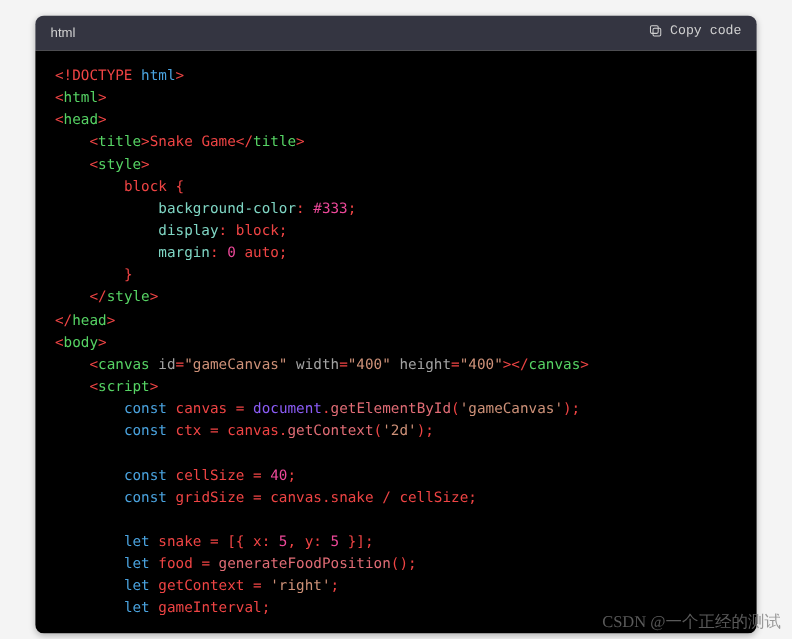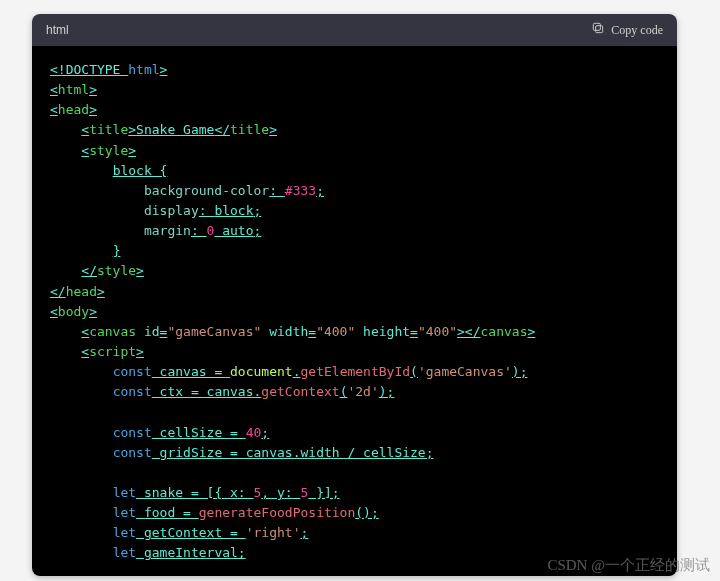--- a/index.html
+++ b/index.html
@@ -5,68 +5,67 @@
   * { margin: 0; padding: 0; box-sizing: border-box; }
   body {
     background: #f4f4f4;
     font-family: ui-monospace, 'SF Mono', Menlo, Consolas, monospace;
     width: 720px;
     height: 581px;
     overflow: hidden;
     position: relative;
   }
   .block {
-    margin: 14px 43px 0 32px;
+    margin: 14px 32px 0 32px;
     border-radius: 8px;
     overflow: hidden;
     box-shadow: 0 2px 6px rgba(0,0,0,.25);
   }
   .header {
     background: #343541;
     display: flex;
     align-items: center;
     justify-content: space-between;
     padding: 6px 14px;
     height: 32px;
   }
   .lang {
     color: #d1d1d1;
     font-size: 12px;
     font-family: -apple-system, BlinkMacSystemFont, "Segoe UI", sans-serif;
   }
   .copy {
     display: flex;
-    align-items: center;
     gap: 6px;
     color: #d1d1d1;
     font-size: 12px;
-    font-family: Liberation Serif, serif;
+    font-family: Liberation Mono, monospace;
     cursor: pointer;
     background: none;
     border: none;
   }
   .copy svg { width: 14px; height: 14px; stroke: #d1d1d1; fill: none; stroke-width: 1.6; }
   .code {
     background: #000;
     padding: 14px 18px 8px 18px;
     font-size: 13px;
     line-height: 1.55;
     height: 530px;
     overflow: hidden;
     white-space: pre;
   }
-  .w  { color: #5eead4; text-decoration: underline; }   
+  .w  { color: #ef4444; }   
   .kw { color: #4aa3df; }   
   .tag{ color: #56d364; }  
-  .attrb{ color: #5eead4; } 
+  .attrb{ color: #a3a3a3; } 
   .s  { color: #ce9178; }   
   .nm { color: #ec4899; }   
   .fn { color: #e06c75; }  
   .css-prop { color: #7fd6c4; }
-  .yellow { color: #bef264; text-align: center; }
+  .yellow { color: #8b5cf6; text-align: center; }
   .watermark {
     position: absolute;
     right: 10px;
     bottom: 6px;
     font-family: Liberation Serif, serif;
     font-size: 15px;
     color: rgba(120,120,120,.75);
     pointer-events: none;
   }
 </style>
@@ -98,21 +97,21 @@
         <span class="w">}</span>
     <span class="w">&lt;/</span><span class="tag">style</span><span class="w">&gt;</span>
 <span class="w">&lt;/</span><span class="tag">head</span><span class="w">&gt;</span>
 <span class="w">&lt;</span><span class="tag">body</span><span class="w">&gt;</span>
     <span class="w">&lt;</span><span class="tag">canvas</span><span class="attrb"> id</span><span class="w">=</span><span class="s">"gameCanvas"</span><span class="attrb"> width</span><span class="w">=</span><span class="s">"400"</span><span class="attrb"> height</span><span class="w">=</span><span class="s">"400"</span><span class="w">&gt;&lt;/</span><span class="tag">canvas</span><span class="w">&gt;</span>
     <span class="w">&lt;</span><span class="tag">script</span><span class="w">&gt;</span>
         <span class="kw">const</span><span class="w"> canvas = </span><span class="yellow">document</span><span class="w">.</span><span class="fn">getElementById</span><span class="w">(</span><span class="s">'gameCanvas'</span><span class="w">);</span>
         <span class="kw">const</span><span class="w"> ctx = canvas.</span><span class="fn">getContext</span><span class="w">(</span><span class="s">'2d'</span><span class="w">);</span>
 
         <span class="kw">const</span><span class="w"> cellSize = </span><span class="nm">40</span><span class="w">;</span>
-        <span class="kw">const</span><span class="w"> gridSize = canvas.width / cellSize;</span>
+        <span class="kw">const</span><span class="w"> gridSize = canvas.snake / cellSize;</span>
 
         <span class="kw">let</span><span class="w"> snake = [{ </span><span class="w">x</span><span class="w">: </span><span class="nm">5</span><span class="w">, </span><span class="w">y</span><span class="w">: </span><span class="nm">5</span><span class="w"> }];</span>
         <span class="kw">let</span><span class="w"> food = </span><span class="fn">generateFoodPosition</span><span class="w">();</span>
         <span class="kw">let</span><span class="w"> getContext = </span><span class="s">'right'</span><span class="w">;</span>
         <span class="kw">let</span><span class="w"> gameInterval;</span>
 
         
             
                 
                 </div>

